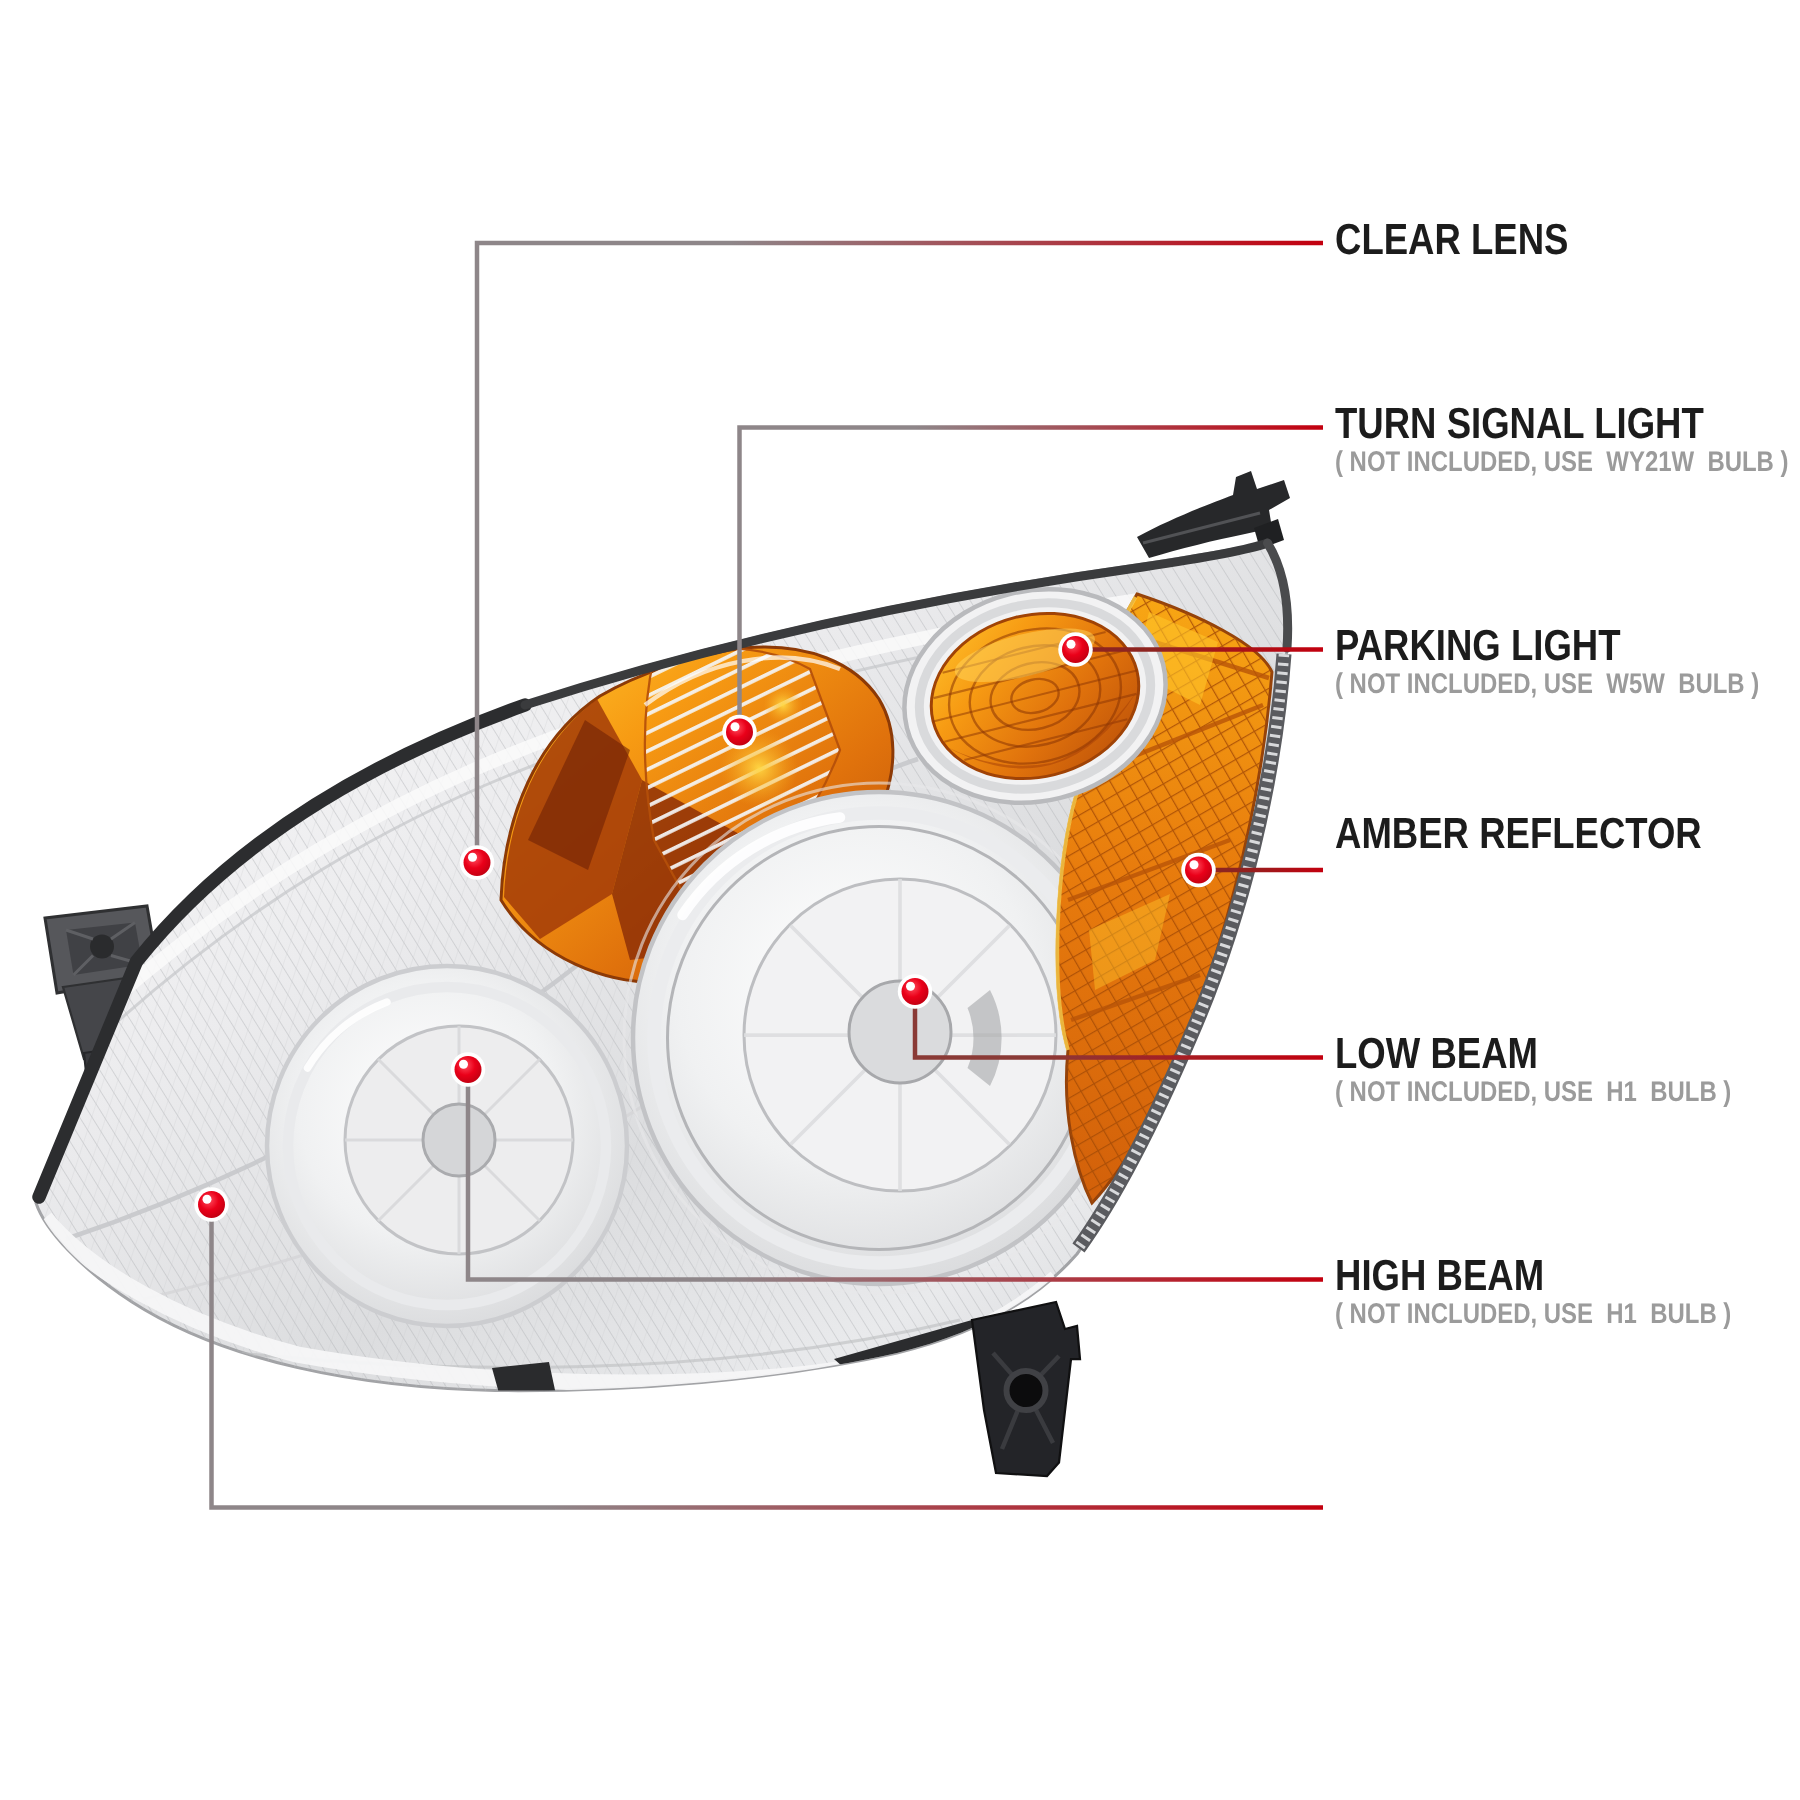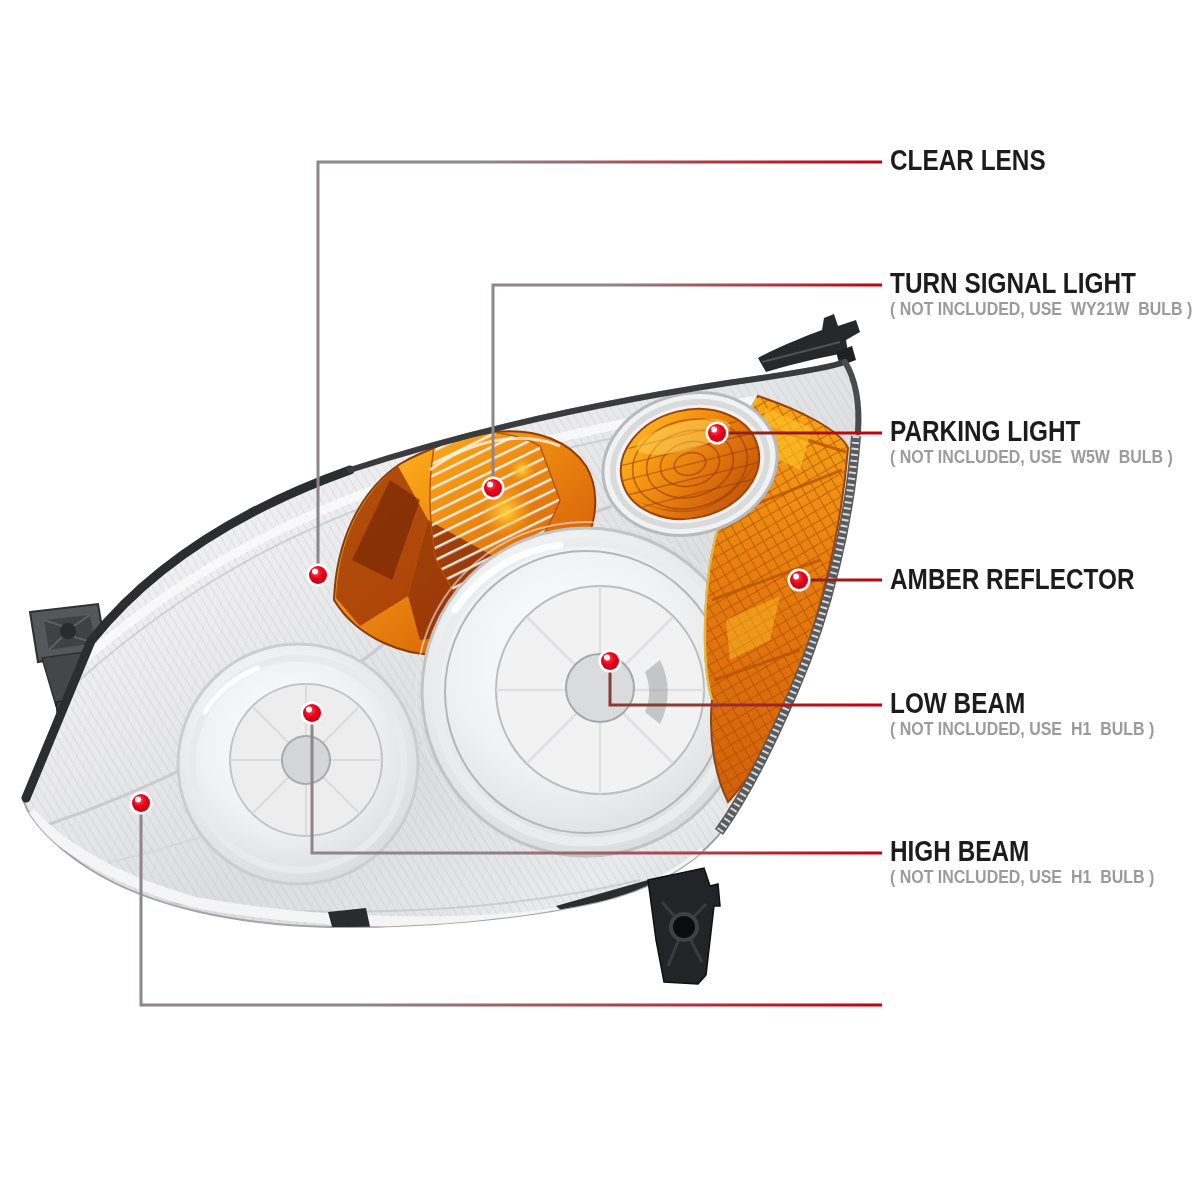--- a/index.html
+++ b/index.html
@@ -275,21 +275,21 @@
         <div class="title">CLEAR LENS</div>
       </div>
       <div class="callout-label" style="left: 890px; top: 268px;">
         <div class="title">TURN SIGNAL LIGHT</div>
         <div class="sub">( NOT INCLUDED, USE  WY21W  BULB )</div>
       </div>
       <div class="callout-label" style="left: 890px; top: 416px;">
         <div class="title">PARKING LIGHT</div>
         <div class="sub">( NOT INCLUDED, USE  W5W  BULB )</div>
       </div>
-      <div class="callout-label" style="left: 890px; top: 564px;">
+      <div class="callout-label" style="left: 890px; top: 541px;">
         <div class="title">AMBER REFLECTOR</div>
       </div>
       <div class="callout-label" style="left: 890px; top: 688px;">
         <div class="title">LOW BEAM</div>
         <div class="sub">( NOT INCLUDED, USE  H1  BULB )</div>
       </div>
       <div class="callout-label" style="left: 890px; top: 836px;">
         <div class="title">HIGH BEAM</div>
         <div class="sub">( NOT INCLUDED, USE  H1  BULB )</div>
       </div>

